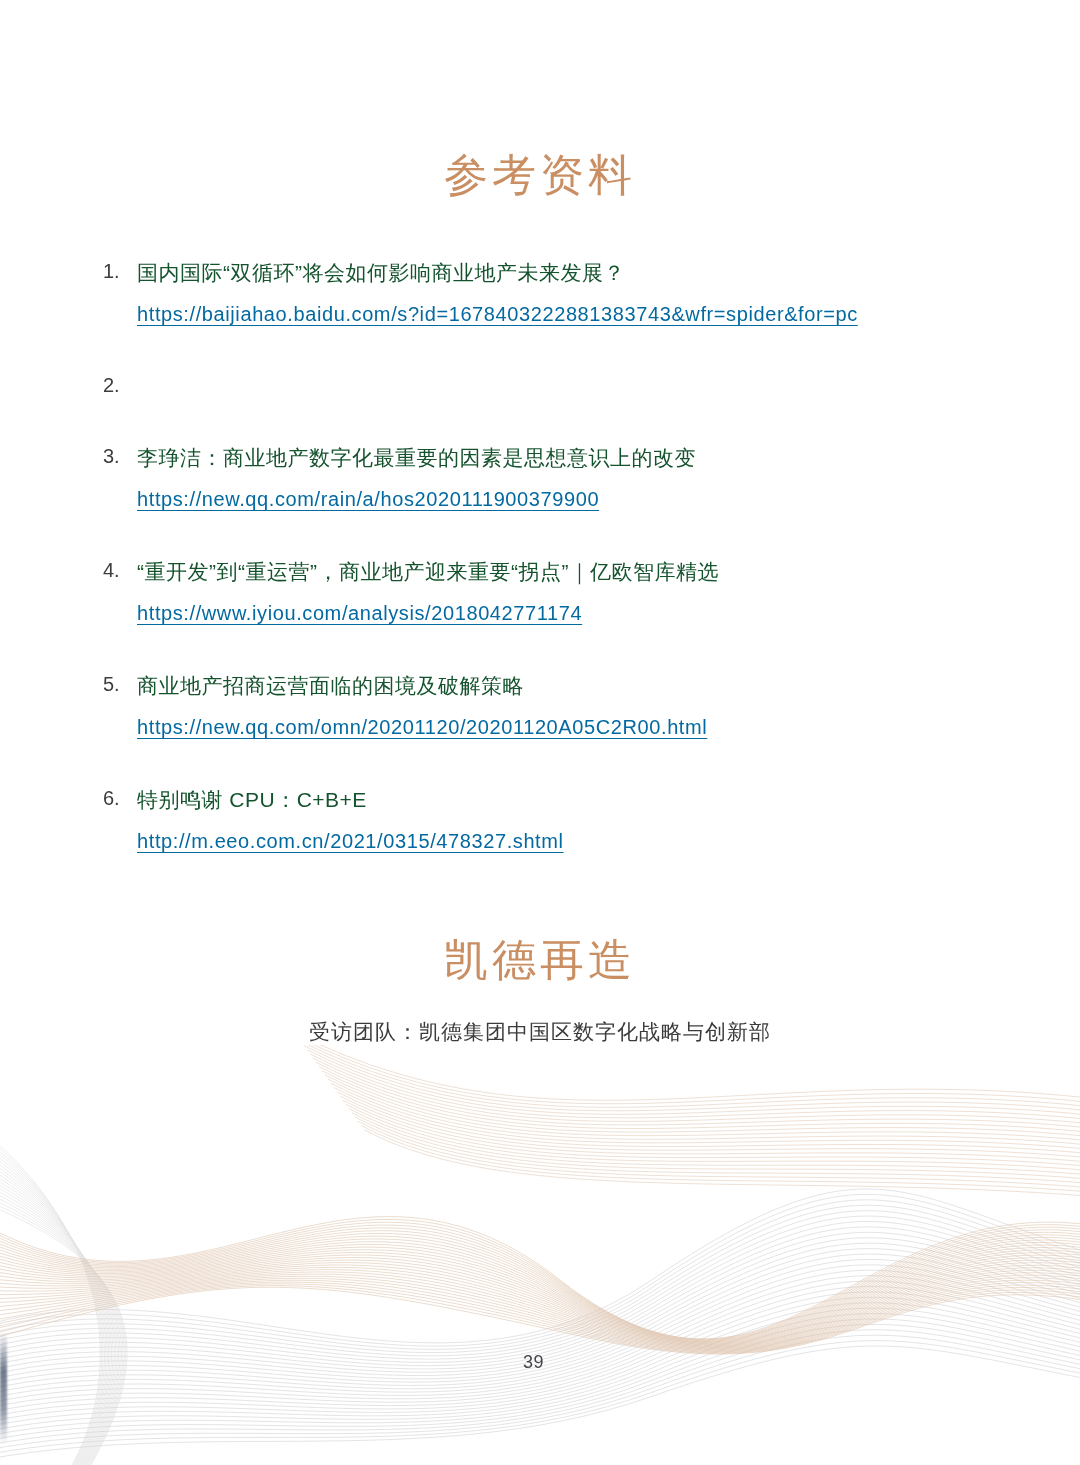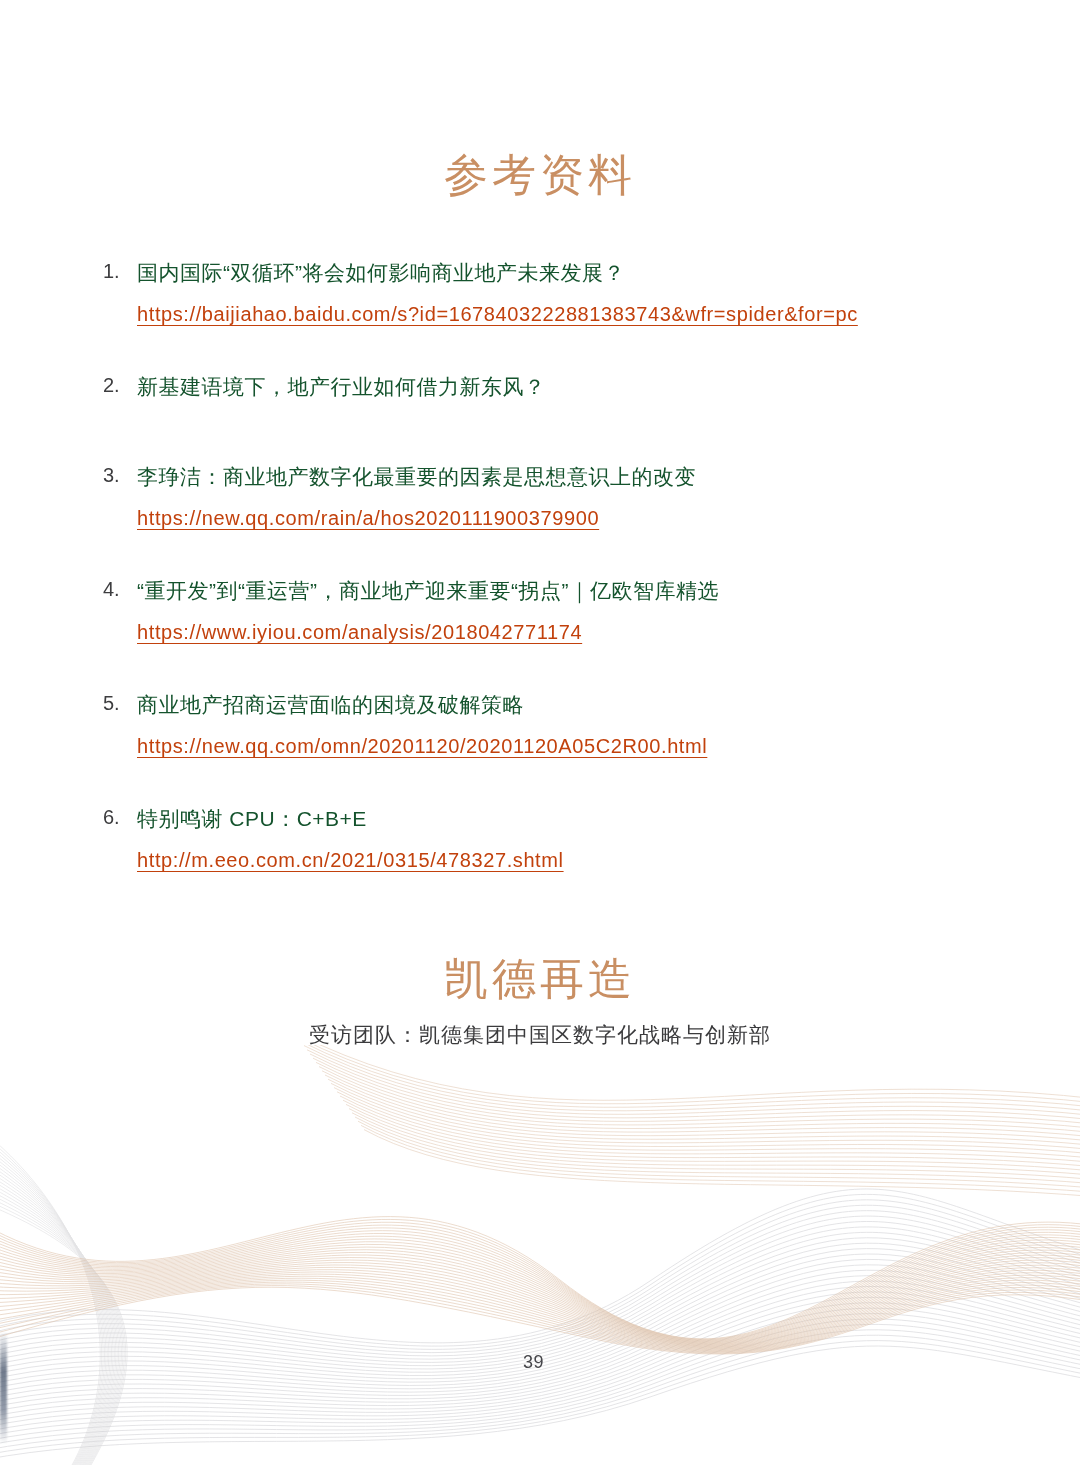--- a/index.html
+++ b/index.html
@@ -43,30 +43,30 @@
   .ref-body { flex: 1; }
   .ref-title {
     display: block;
     color: #14532d;
     font-weight: 500;
     letter-spacing: 0.5px;
     margin-bottom: 15px;
   }
   a.ref-link {
     display: inline-block;
-    color: #c2410c;
+    color: #0369a1;
     font-size: 20px;
     letter-spacing: 0.6px;
     text-underline-offset: 4px;
     text-decoration-thickness: 1px;
   }
 
   .thanks-block { margin-top: 78px; }
   .thanks-team {
-    margin-top: 12px;
+    margin-top: 28px;
     text-align: center;
     font-size: 21px;
     font-weight: 500;
     letter-spacing: 1px;
     color: #3b3b3d;
   }
 
   .waves {
     position: absolute;
     left: 0; bottom: 0;
@@ -222,21 +222,20 @@
       <li class="ref-item">
         <span class="ref-num">1.</span>
         <span class="ref-body">
           <span class="ref-title">国内国际“双循环”将会如何影响商业地产未来发展？</span>
           <a class="ref-link" href="#">https://baijiahao.baidu.com/s?id=1678403222881383743&amp;wfr=spider&amp;for=pc</a>
         </span>
       </li>
       <li class="ref-item">
         <span class="ref-num">2.</span>
         <span class="ref-body">
-          <span class="ref-title">新基建语境下，地产行业如何借力新东风？</span>
         </span>
       </li>
       <li class="ref-item">
         <span class="ref-num">3.</span>
         <span class="ref-body">
           <span class="ref-title">李琤洁：商业地产数字化最重要的因素是思想意识上的改变</span>
           <a class="ref-link" href="#">https://new.qq.com/rain/a/hos2020111900379900</a>
         </span>
       </li>
       <li class="ref-item">

